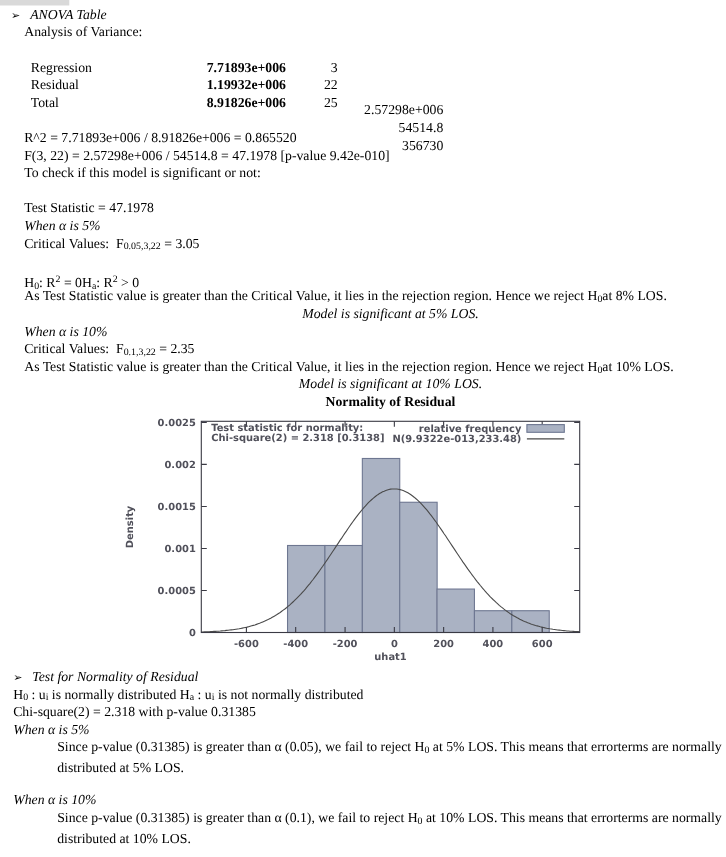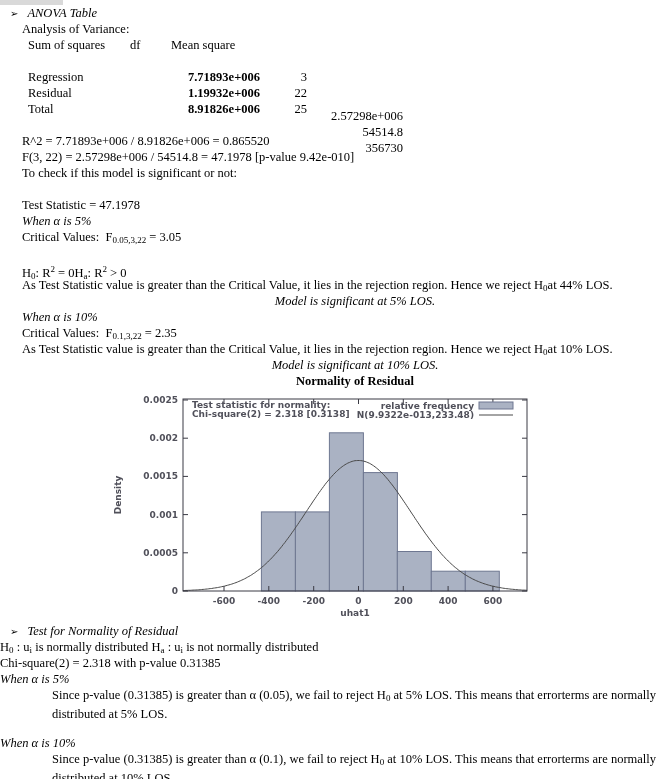--- a/index.html
+++ b/index.html
@@ -19,41 +19,36 @@
   .rowline{position:relative;height:16px;padding-left:0;}
   .rowline span{position:absolute;top:0;white-space:pre;}
   .h1{left:28px;} .h2{left:130px;} .h3{left:171px;}
   .c1{left:28px;}
   .c2{left:150px;width:110px;text-align:right;font-weight:bold;}
   .c3{left:255px;width:52px;text-align:right;}
   .c4{left:300px;width:103px;text-align:right;margin-top:39px;}
   .chart{position:relative;height:234px;}
   .chart svg{display:block;margin-left:110px;}
   .chart text{font:700 9px "DejaVu Sans",sans-serif;}
-  .bottom .line{padding-left:0;}
-  .bottom .bullet-line{padding-left:10px;}
+  .bottom .line{padding-left:12px;}
+  .bottom .bullet-line{}
   .para{height:32px;white-space:normal;width:650px;padding-left:4px;margin-left:48px;}
 </style>
 </head>
 <body>
 
 <div class="page">
   <div class="artifact"></div>
 
   <div class="doc">
 
     <div class="line bullet-line"><span class="bullet">➢</span><span class="it">ANOVA Table</span></div>
 
     <div class="line">Analysis of Variance:</div>
 
-    <div class="rowline">
-      <span class="h1">Sum of squares</span>
-      <span class="h2">df</span>
-      <span class="h3">Mean square</span>
-    </div>
 
     <div class="line blank"></div>
 
     <div class="rowline">
       <span class="c1">Regression</span>
       <span class="c2">7.71893e+006</span>
       <span class="c3">3</span>
       <span class="c4">2.57298e+006</span>
     </div>
     <div class="rowline">
@@ -72,21 +67,21 @@
     <div class="line blank"></div>
     <div class="line">R^2 = 7.71893e+006 / 8.91826e+006 = 0.865520</div>
     <div class="line">F(3, 22) = 2.57298e+006 / 54514.8 = 47.1978 [p-value 9.42e-010]</div>
     <div class="line">To check if this model is significant or not:</div>
     <div class="line blank"></div>
     <div class="line">Test Statistic = 47.1978</div>
     <div class="line it">When α is 5%</div>
     <div class="line"><span>Critical Values:  F</span><sub>0.05,3,22</sub><span> = 3.05</span></div>
     <div class="line blank"></div>
     <div class="line"><span>H</span><sub>0</sub><span>: R</span><sup>2</sup><span> = 0H</span><sub>a</sub><span>: R</span><sup>2</sup><span> &gt; 0</span></div>
-    <div class="line"><span>As Test Statistic value is greater than the Critical Value, it lies in the rejection region. Hence we reject H</span><sub>0</sub><span>at 44% LOS.</span></div>
+    <div class="line"><span>As Test Statistic value is greater than the Critical Value, it lies in the rejection region. Hence we reject H</span><sub>0</sub><span>at 8% LOS.</span></div>
     <div class="line center it">Model is significant at 5% LOS.</div>
     <div class="line it">When α is 10%</div>
     <div class="line"><span>Critical Values:  F</span><sub>0.1,3,22</sub><span> = 2.35</span></div>
     <div class="line"><span>As Test Statistic value is greater than the Critical Value, it lies in the rejection region. Hence we reject H</span><sub>0</sub><span>at 10% LOS.</span></div>
     <div class="line center it">Model is significant at 10% LOS.</div>
     <div class="line center b">Normality of Residual</div>
 
     <div class="chart">
       <svg id="plot" width="430" height="234">
           <rect x="151.4" y="122.9" width="34.0" height="79.1" fill="#aab2c3" stroke="#6e7791" stroke-width="1"></rect>

